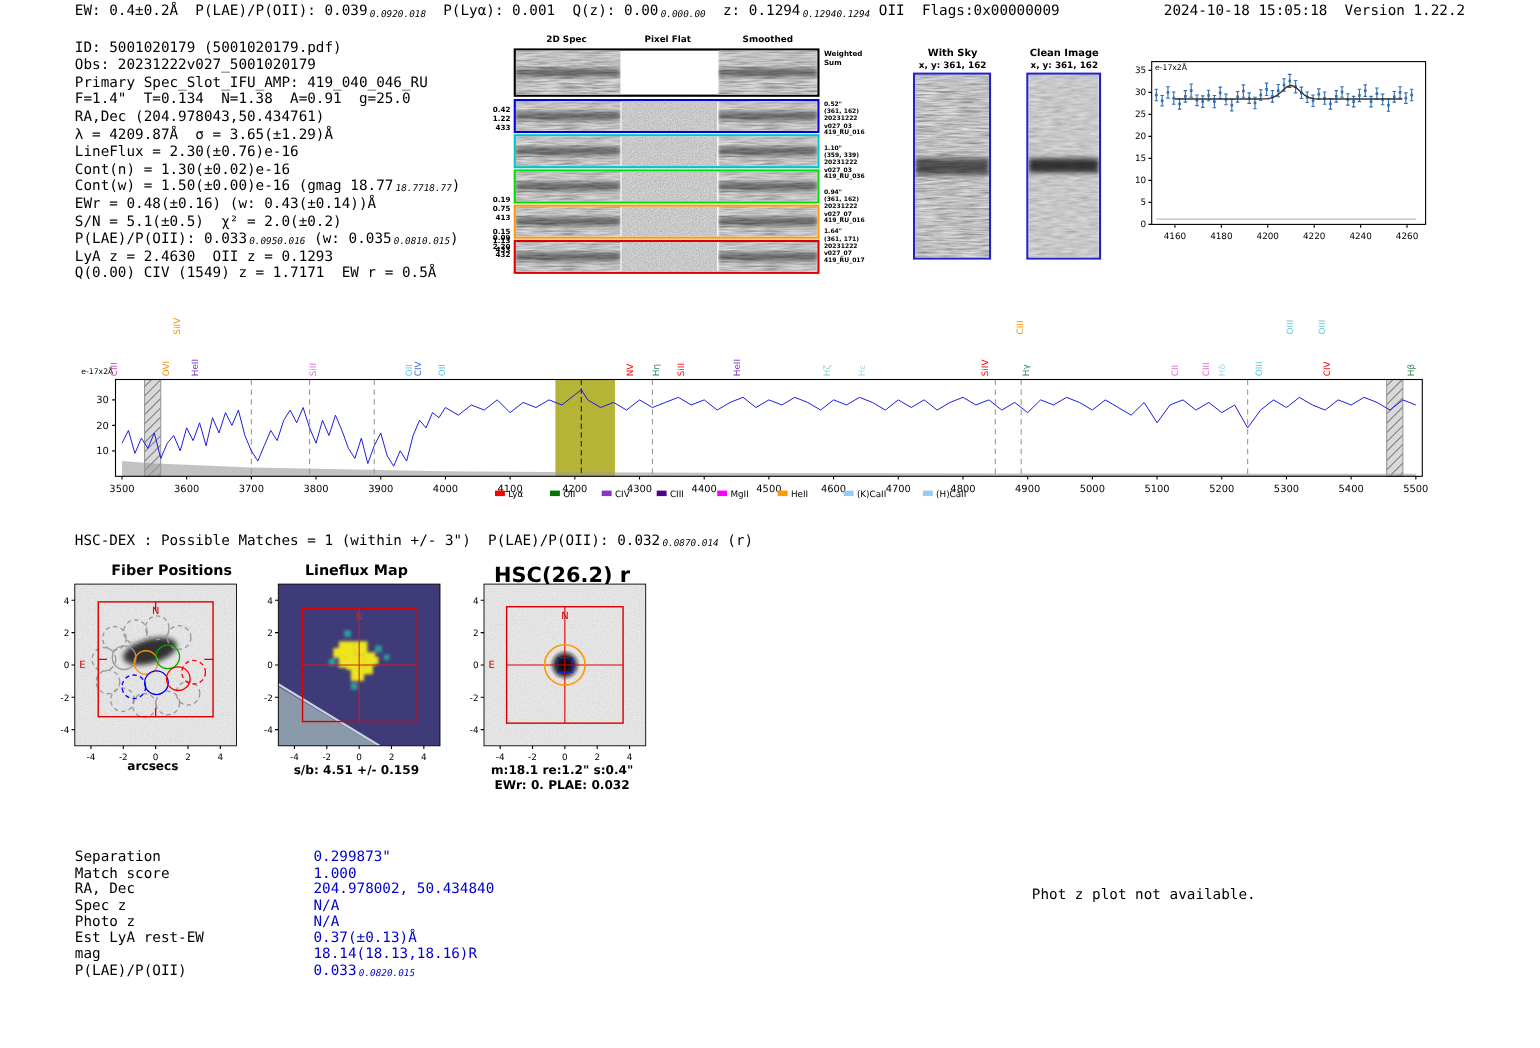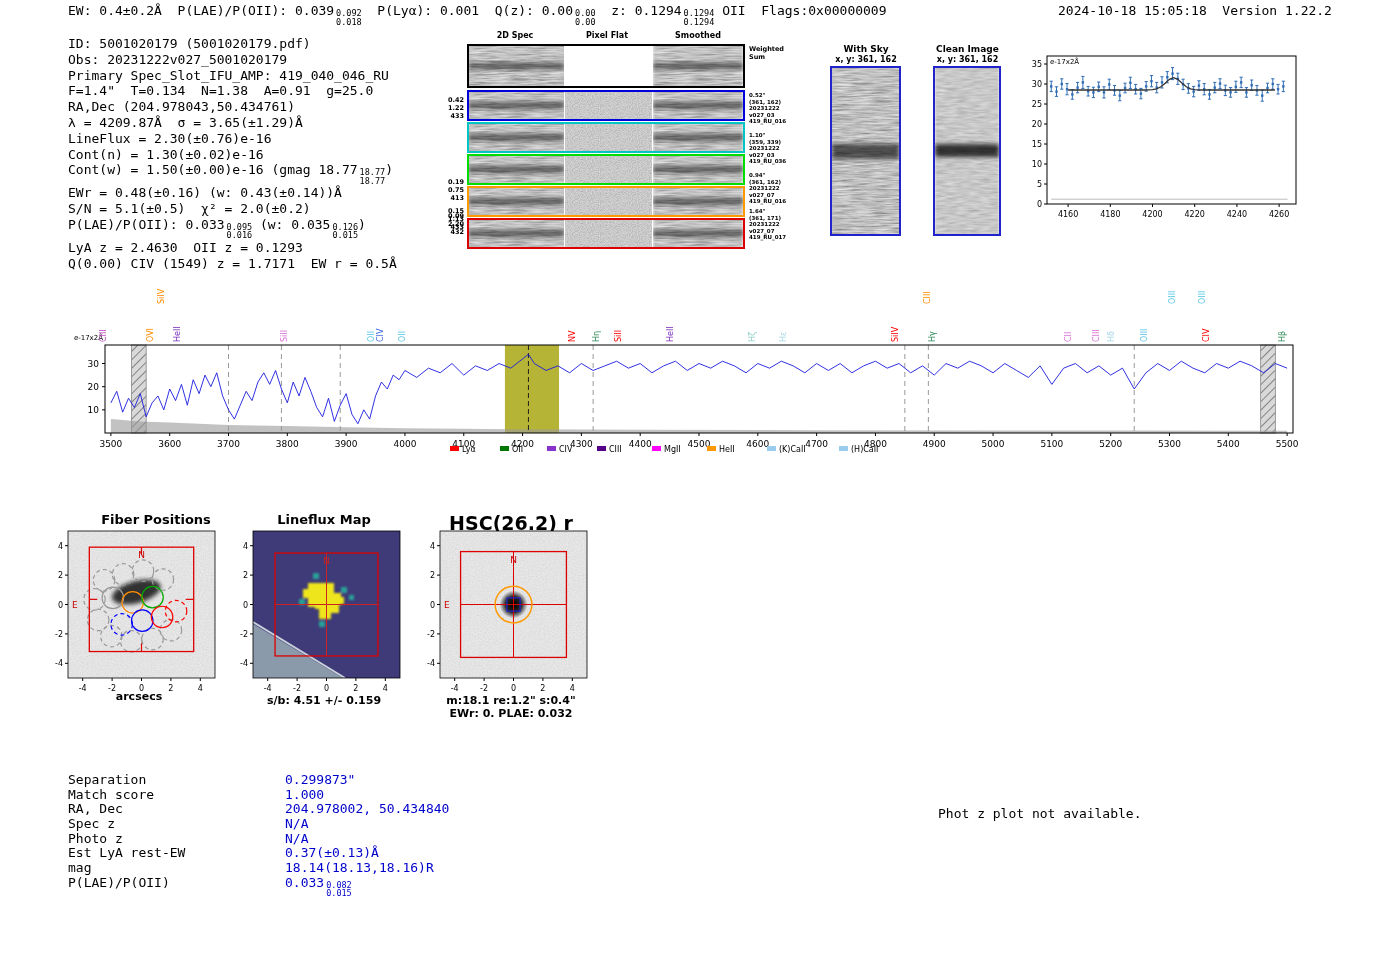--- a/index.html
+++ b/index.html
@@ -2,21 +2,21 @@
 <html><head>
 <meta charset="utf-8">
 <style>
   html,body{margin:0;padding:0;background:#fff;}
   #canvas{position:relative;width:1400px;height:953px;background:#ffffff;overflow:hidden;color:#000;}
   .abs{position:absolute;}
   .mono{font-family:"DejaVu Sans Mono","Liberation Mono",monospace;}
   .sans{font-family:"DejaVu Sans","Liberation Sans",sans-serif;font-weight:bold;}
   .f13{font-size:13px;line-height:15.8px;white-space:pre;}
   .blue{color:#0000cc;}
-  .stack{display:inline-flex;flex-direction:column;font-size:8.5px;line-height:8.5px;vertical-align:-1px;margin-left:2px;}
+  .stack{display:inline-flex;font-size:8.5px;line-height:8.5px;vertical-align:-1px;margin-left:2px;font-style:italic;}
   .ctr{text-align:center;}
   .trow{position:relative;height:14.7px;font-size:13px;white-space:pre;}
   .tval{position:absolute;left:217px;top:0;}
   svg text{font-family:"DejaVu Sans","Liberation Sans",sans-serif;}
 </style>
 </head>
 <body>
 
 <svg width="0" height="0" style="position:absolute" aria-hidden="true">
   <defs>
@@ -100,21 +100,21 @@
       <div class="f13">Obs: 20231222v027_5001020179</div>
       <div class="f13">Primary Spec_Slot_IFU_AMP: 419_040_046_RU</div>
       <div class="f13">F=1.4"  T=0.134  N=1.38  A=0.91  g=25.0</div>
       <div class="f13">RA,Dec (204.978043,50.434761)</div>
       <div class="f13">λ = 4209.87Å  σ = 3.65(±1.29)Å</div>
       <div class="f13">LineFlux = 2.30(±0.76)e-16</div>
       <div class="f13">Cont(n) = 1.30(±0.02)e-16</div>
       <div class="f13">Cont(w) = 1.50(±0.00)e-16 (gmag 18.77<span class="stack"><span>18.77</span><span>18.77</span></span>)</div>
       <div class="f13">EWr = 0.48(±0.16) (w: 0.43(±0.14))Å</div>
       <div class="f13">S/N = 5.1(±0.5)  χ² = 2.0(±0.2)</div>
-      <div class="f13">P(LAE)/P(OII): 0.033<span class="stack"><span>0.095</span><span>0.016</span></span> (w: 0.035<span class="stack"><span>0.126</span><span>0.015</span></span>)</div>
+      <div class="f13">P(LAE)/P(OII): 0.033<span class="stack"><span>0.095</span><span>0.016</span></span> (w: 0.035<span class="stack"><span>0.081</span><span>0.015</span></span>)</div>
       <div class="f13">LyA z = 2.4630  OII z = 0.1293</div>
       <div class="f13">Q(0.00) CIV (1549) z = 1.7171  EW r = 0.5Å</div>
     </div>
 
   <div class="abs sans ctr" style="left:467px;top:31px;width:96px;font-size:8px">2D Spec</div>
   <div class="abs sans ctr" style="left:563px;top:31px;width:88px;font-size:8px">Pixel Flat</div>
   <div class="abs sans ctr" style="left:651px;top:31px;width:94px;font-size:8px">Smoothed</div>
   <div class="abs sans" style="left:749px;top:46px;font-size:6.5px;line-height:7.5px;white-space:pre">Weighted
 Sum</div>
   <div id="spec2d" class="abs" style="left:0;top:0">
@@ -539,20 +539,21 @@
         <text x="604" y="174" font-size="8" fill="#000">MgII</text>
         <rect x="647" y="168" width="9" height="5" fill="#ff9900"></rect>
         <text x="659" y="174" font-size="8" fill="#000">HeII</text>
         <rect x="707" y="168" width="9" height="5" fill="#99ccee"></rect>
         <text x="719" y="174" font-size="8" fill="#000">(K)CaII</text>
         <rect x="779" y="168" width="9" height="5" fill="#99ccee"></rect>
         <text x="791" y="174" font-size="8" fill="#000">(H)CaII</text>
       </g>
     </svg>
 
+  <div class="abs f13" style="left:68px;top:484px">HSC-DEX : Possible Matches = 1 (within +/- 3")  P(LAE)/P(OII): 0.032<span class="stack"><span>0.087</span><span>0.014</span></span> (r)</div>
 
   <div class="abs sans ctr" style="left:61px;top:512px;width:190px;font-size:13px">Fiber Positions</div>
   <div class="abs sans ctr" style="left:229px;top:512px;width:190px;font-size:13px">Lineflux Map</div>
   <div class="abs sans ctr" style="left:416px;top:512px;width:190px;font-size:19px">HSC(26.2) r</div>
 
   <svg id="cut-fiber" class="abs" style="left:44px;top:524px" width="190" height="170">
       <rect x="24" y="7" width="147" height="147" filter="url(#nzLight)"></rect>
       <ellipse cx="92.355" cy="68.005" rx="24.99" ry="11.024999999999999" fill="#000" opacity="0.78" filter="url(#blur2)" transform="rotate(-15 92.355 68.005)"></ellipse>
       <circle cx="60.015" cy="56.245" r="10.731" fill="none" stroke="#999999" stroke-width="1.2" stroke-dasharray="4 3"></circle>
       <circle cx="79.125" cy="50.365" r="10.731" fill="none" stroke="#999999" stroke-width="1.2" stroke-dasharray="4 3"></circle>

